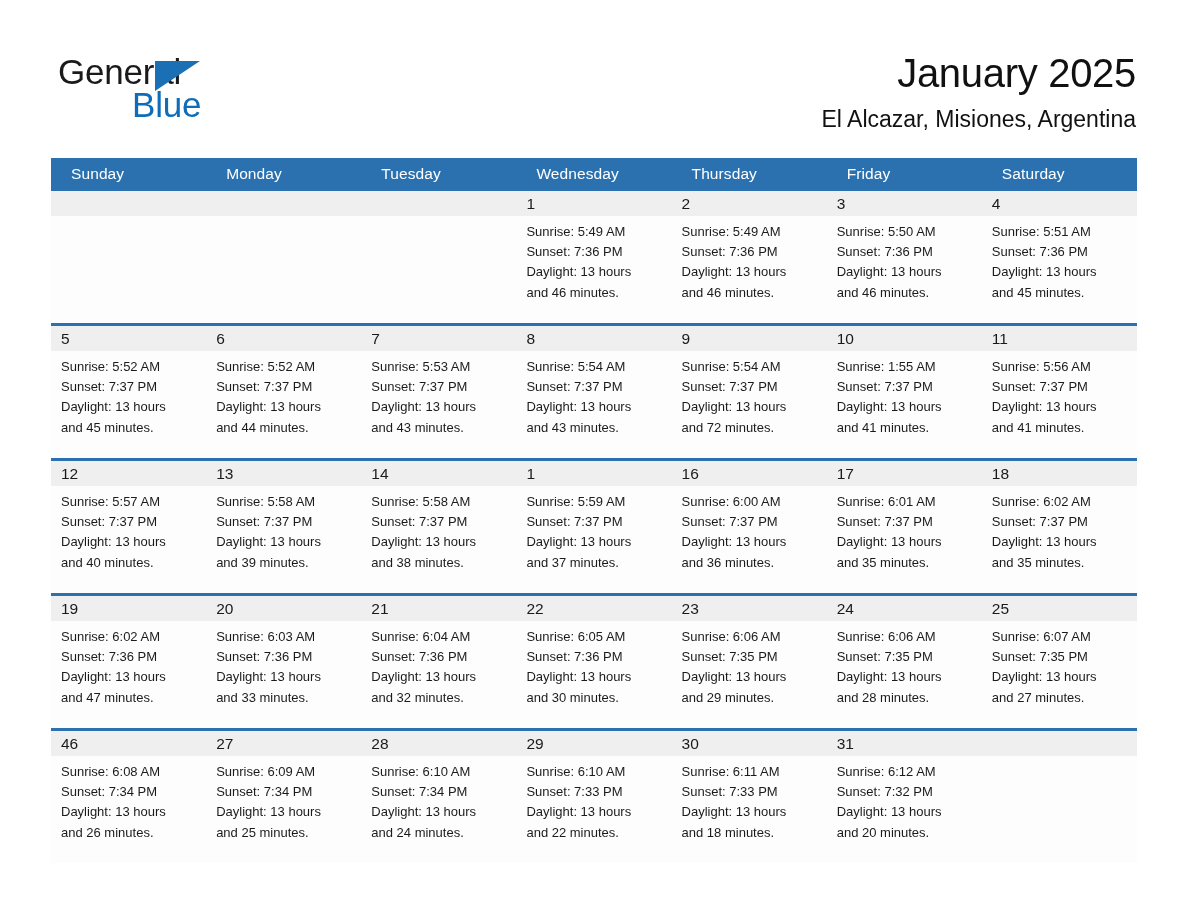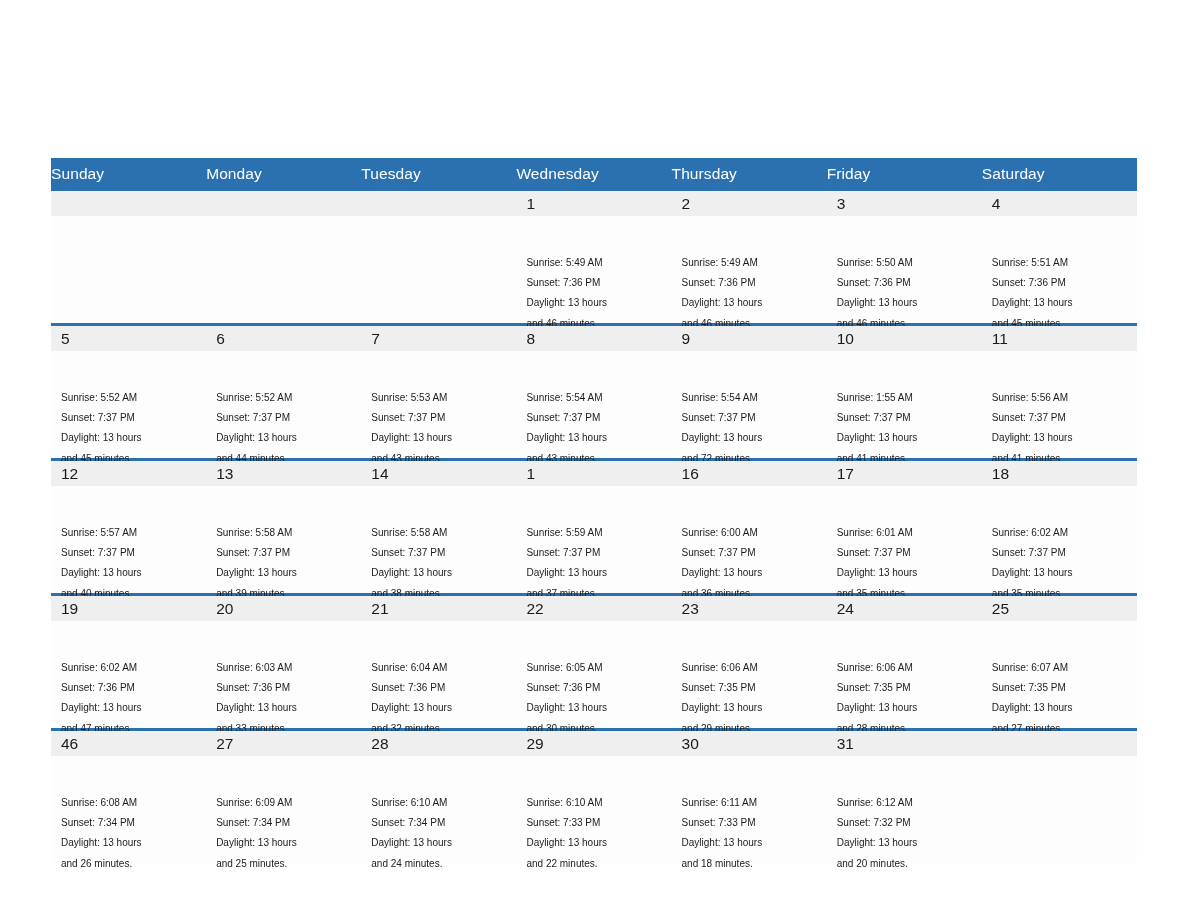--- a/index.html
+++ b/index.html
@@ -101,21 +101,21 @@
     table-layout: fixed;
   }
   .calendar col { width: 155.14px; }
 
   .calendar thead th {
     background: #2b71b0;
     color: #ffffff;
     font-size: 15.5px;
     font-weight: 400;
     text-align: left;
-    padding: 7px 0 8px 0;
+    padding: 7px 0 8px 20px;
     height: 16px;
     vertical-align: middle;
     letter-spacing: 0.1px;
   }
 
   .calendar td {
     vertical-align: top;
     padding: 0;
     background: #fdfdfd;
     border-top: 3px solid #2b71b0;
@@ -138,32 +138,45 @@
     color: #1a1a1a;
     padding-left: 10px;
     box-sizing: border-box;
   }
   .daynum.empty {
     color: transparent;
   }
 
   .details {
     padding: 6px 8px 0 10px;
-    font-size: 10px;
+    font-size: 13px;
     line-height: 20.2px;
     color: #1b1b1b;
-    margin-top: 31px;
   }
   .details div { white-space: nowrap; }
 </style>
 </head>
 <body>
 
 <div class="page">
 
+  <div class="header">
+
+    <div class="brand">
+      <span class="brand-general">General</span>
+      <span class="brand-flag"></span>
+      <span class="brand-blue">Blue</span>
+    </div>
+
+    <div class="title-block">
+      <div class="month-title">January 2025</div>
+      <div class="location-title">El Alcazar, Misiones, Argentina</div>
+    </div>
+
+  </div>
 
   <table class="calendar">
     <colgroup>
       <col>
         <col>
         <col>
         <col>
         <col>
         <col>
         <col>

